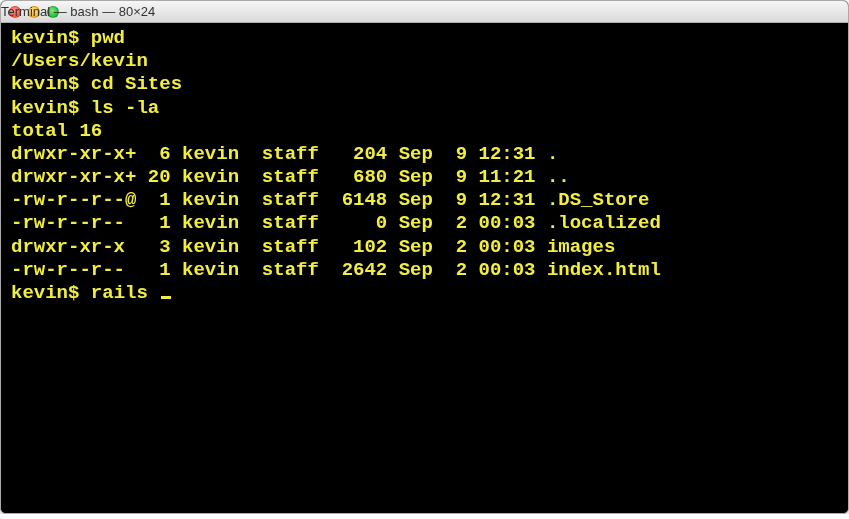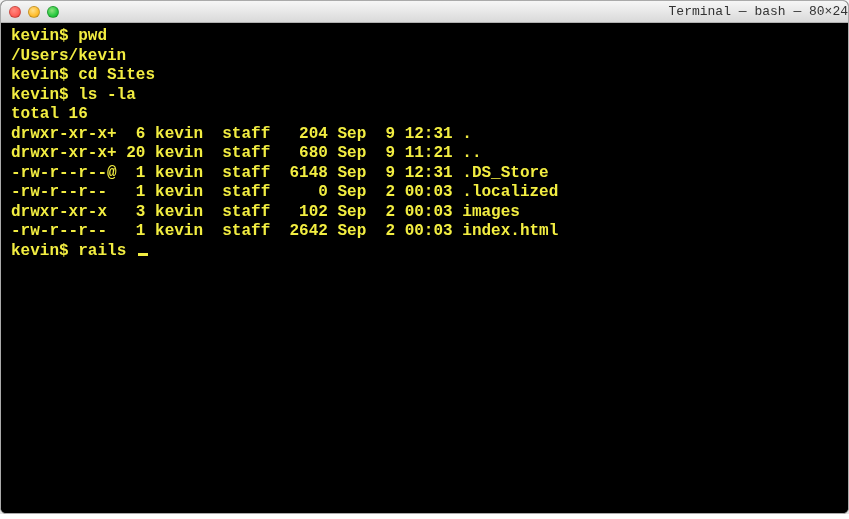--- a/index.html
+++ b/index.html
@@ -49,32 +49,31 @@
     .tl-min {
       background: radial-gradient(circle at 40% 35%, #ffe08a, #ffbd2e 60%, #dea123);
     }
     .tl-max {
       background: radial-gradient(circle at 40% 35%, #8fe37e, #28c940 60%, #1aab29);
     }
     .title {
       position: absolute;
       left: 0;
       right: 0;
-      text-align: right;
+      text-align: left;
       font-size: 13px;
       color: #333;
       pointer-events: none;
-      font-family: Liberation Mono, monospace;
     }
     .terminal-body {
       background: #000000;
       padding: 4px 10px 10px 10px;
       min-height: 490px;
       font-family: "Menlo", "Monaco", "Courier New", monospace;
-      font-size: 16px;
+      font-size: 19px;
       font-weight: bold;
       line-height: 1.22;
       color: #f2ed41;
       white-space: pre;
       overflow: hidden;
     }
     .line {
       display: block;
     }
     .cursor {

